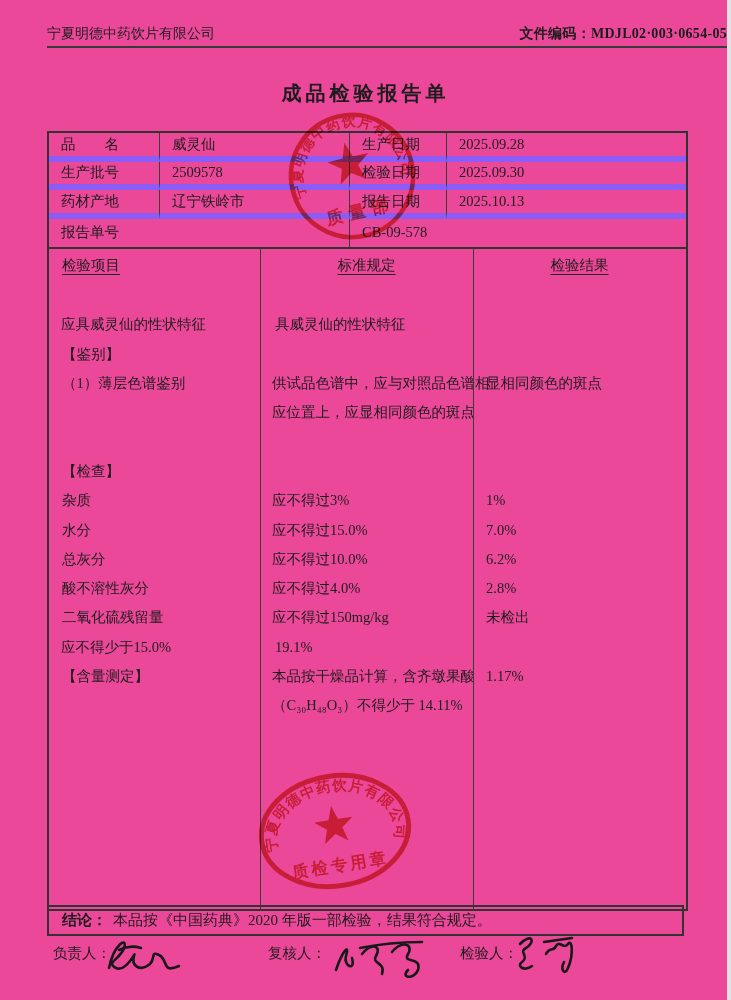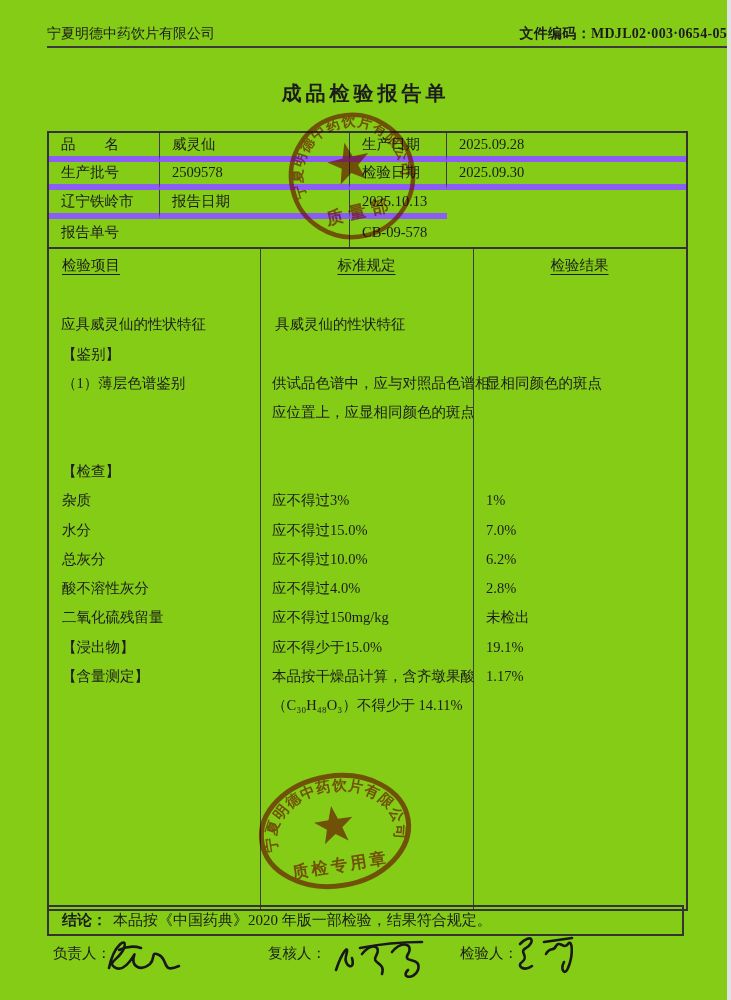--- a/index.html
+++ b/index.html
@@ -1,16 +1,16 @@
 <!DOCTYPE html>
 <html><head>
 <meta charset="utf-8">
 <style>
   html,body{margin:0;padding:0;background:#ffffff;}
-  .page{position:relative;width:731px;height:1000px;background:#84cc16;overflow:hidden;
+  .page{position:relative;width:731px;height:1000px;background:#ec4899;overflow:hidden;
         font-family:"Liberation Serif","DejaVu Serif",serif;color:#1c1c1c;}
   .edge-right{position:absolute;right:0;top:0;width:4px;height:100%;background:#e2e2e2;}
 
   
   .doc-header{position:absolute;top:25px;left:47px;width:680px;display:flex;
               justify-content:space-between;align-items:flex-end;font-size:14px;}
   .doc-code{font-weight:bold;letter-spacing:.3px;}
   .rule{position:absolute;top:46px;left:47px;width:680px;border-top:2.5px solid #3a3a3a;}
   .title{position:absolute;top:80px;left:0;width:731px;margin:0;text-align:center;
          font-size:20px;font-weight:bold;letter-spacing:4px;}
@@ -73,20 +73,21 @@
     <div class="it-cell">品　　名</div>
     <div class="it-cell">威灵仙</div>
     <div class="it-cell">生产日期</div>
     <div class="it-cell lastcol">2025.09.28</div>
 
     <div class="it-cell">生产批号</div>
     <div class="it-cell">2509578</div>
     <div class="it-cell">检验日期</div>
     <div class="it-cell lastcol">2025.09.30</div>
 
+    <div class="it-cell">药材产地</div>
     <div class="it-cell">辽宁铁岭市</div>
     <div class="it-cell">报告日期</div>
     <div class="it-cell lastcol">2025.10.13</div>
 
     <div class="it-cell span2 lastrow">报告单号</div>
     <div class="it-cell span2 lastrow lastcol">CB-09-578</div>
   </div>
 
   <div class="main-table">
     <div class="mt-line l1"></div>
@@ -150,21 +151,20 @@
           <div class="mt-cell col0">酸不溶性灰分</div>
           <div class="mt-cell col1">应不得过4.0%</div>
           <div class="mt-cell col2">2.8%</div>
         </div>
         <div class="mt-row">
           <div class="mt-cell col0">二氧化硫残留量</div>
           <div class="mt-cell col1">应不得过150mg/kg</div>
           <div class="mt-cell col2">未检出</div>
         </div>
         <div class="mt-row">
-          <div class="mt-cell col0">【浸出物】</div>
           <div class="mt-cell col1">应不得少于15.0%</div>
           <div class="mt-cell col2">19.1%</div>
         </div>
         <div class="mt-row">
           <div class="mt-cell col0">【含量测定】</div>
           <div class="mt-cell col1">本品按干燥品计算，含齐墩果酸</div>
           <div class="mt-cell col2">1.17%</div>
         </div>
         <div class="mt-row">
           <div class="mt-cell col0"></div>

